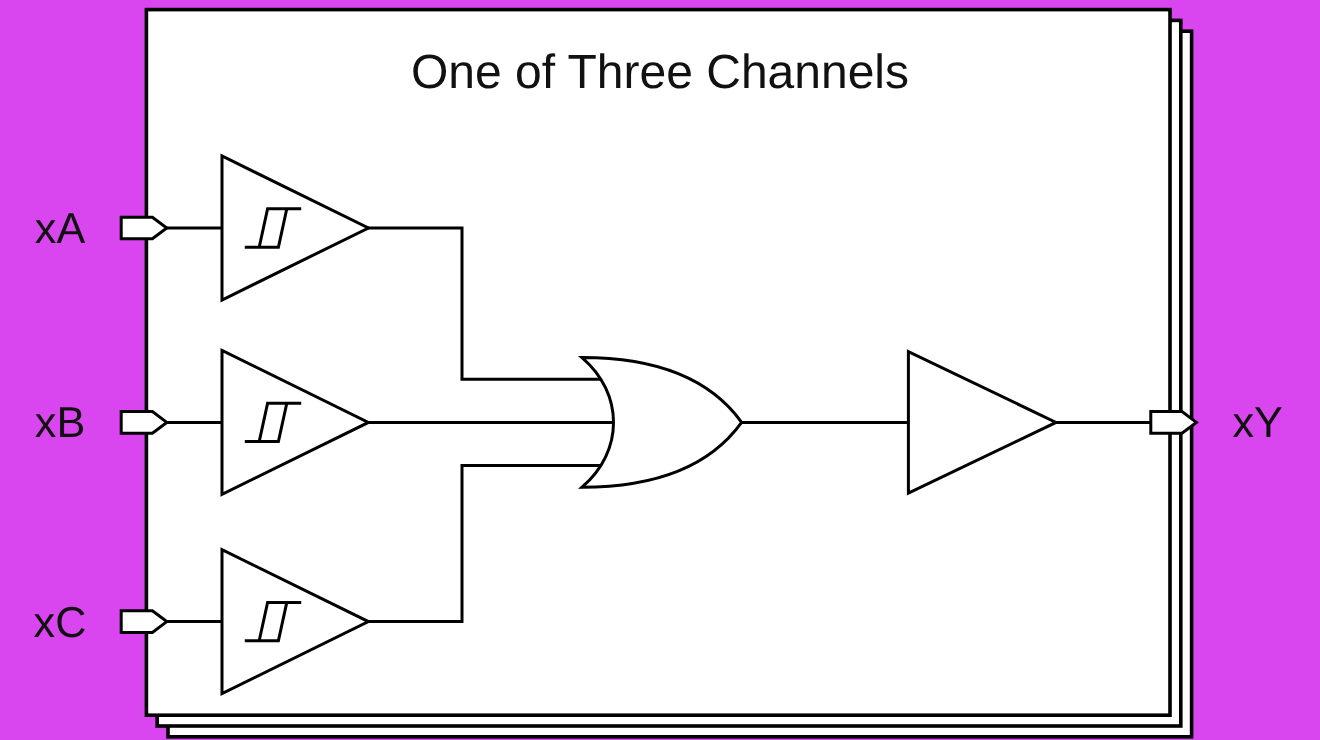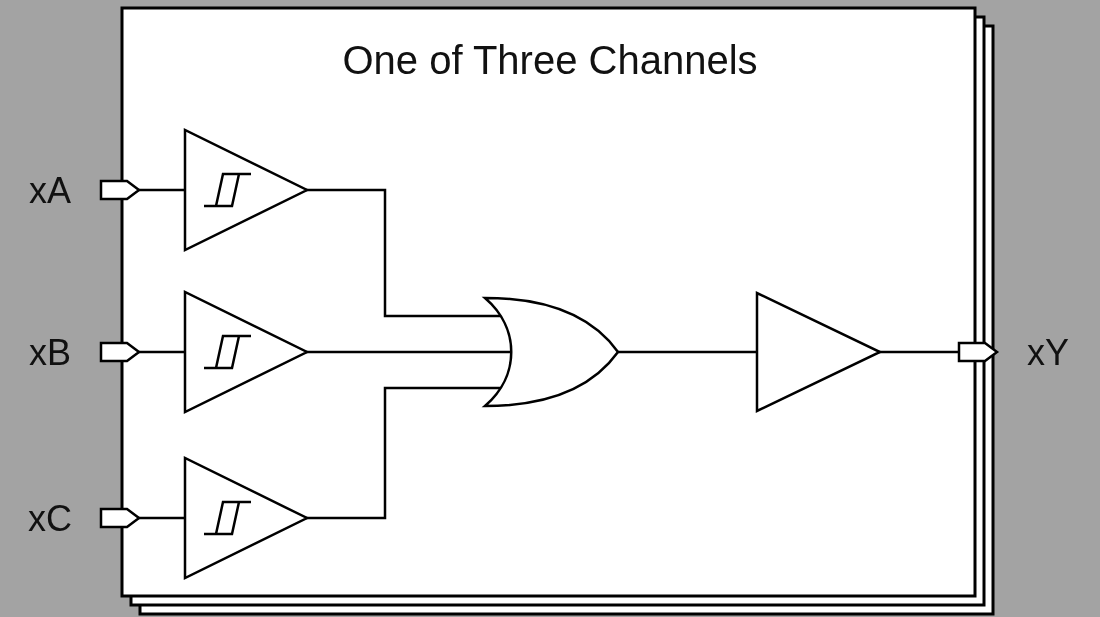--- a/index.html
+++ b/index.html
@@ -5,21 +5,21 @@
   html, body {
     margin: 0;
     padding: 0;
     background: #ffffff;
     font-family: "Liberation Sans", sans-serif;
   }
   .canvas {
     position: relative;
     width: 1100px;
     height: 617px;
-    background: #a3a3a3;
+    background: #d946ef;
     overflow: hidden;
     text-decoration: underline;
   }
   svg text {
     font-family: "Liberation Sans", sans-serif;
     fill: #111111;
   }
   .diagram-title {
     font-size: 40px;
   }

